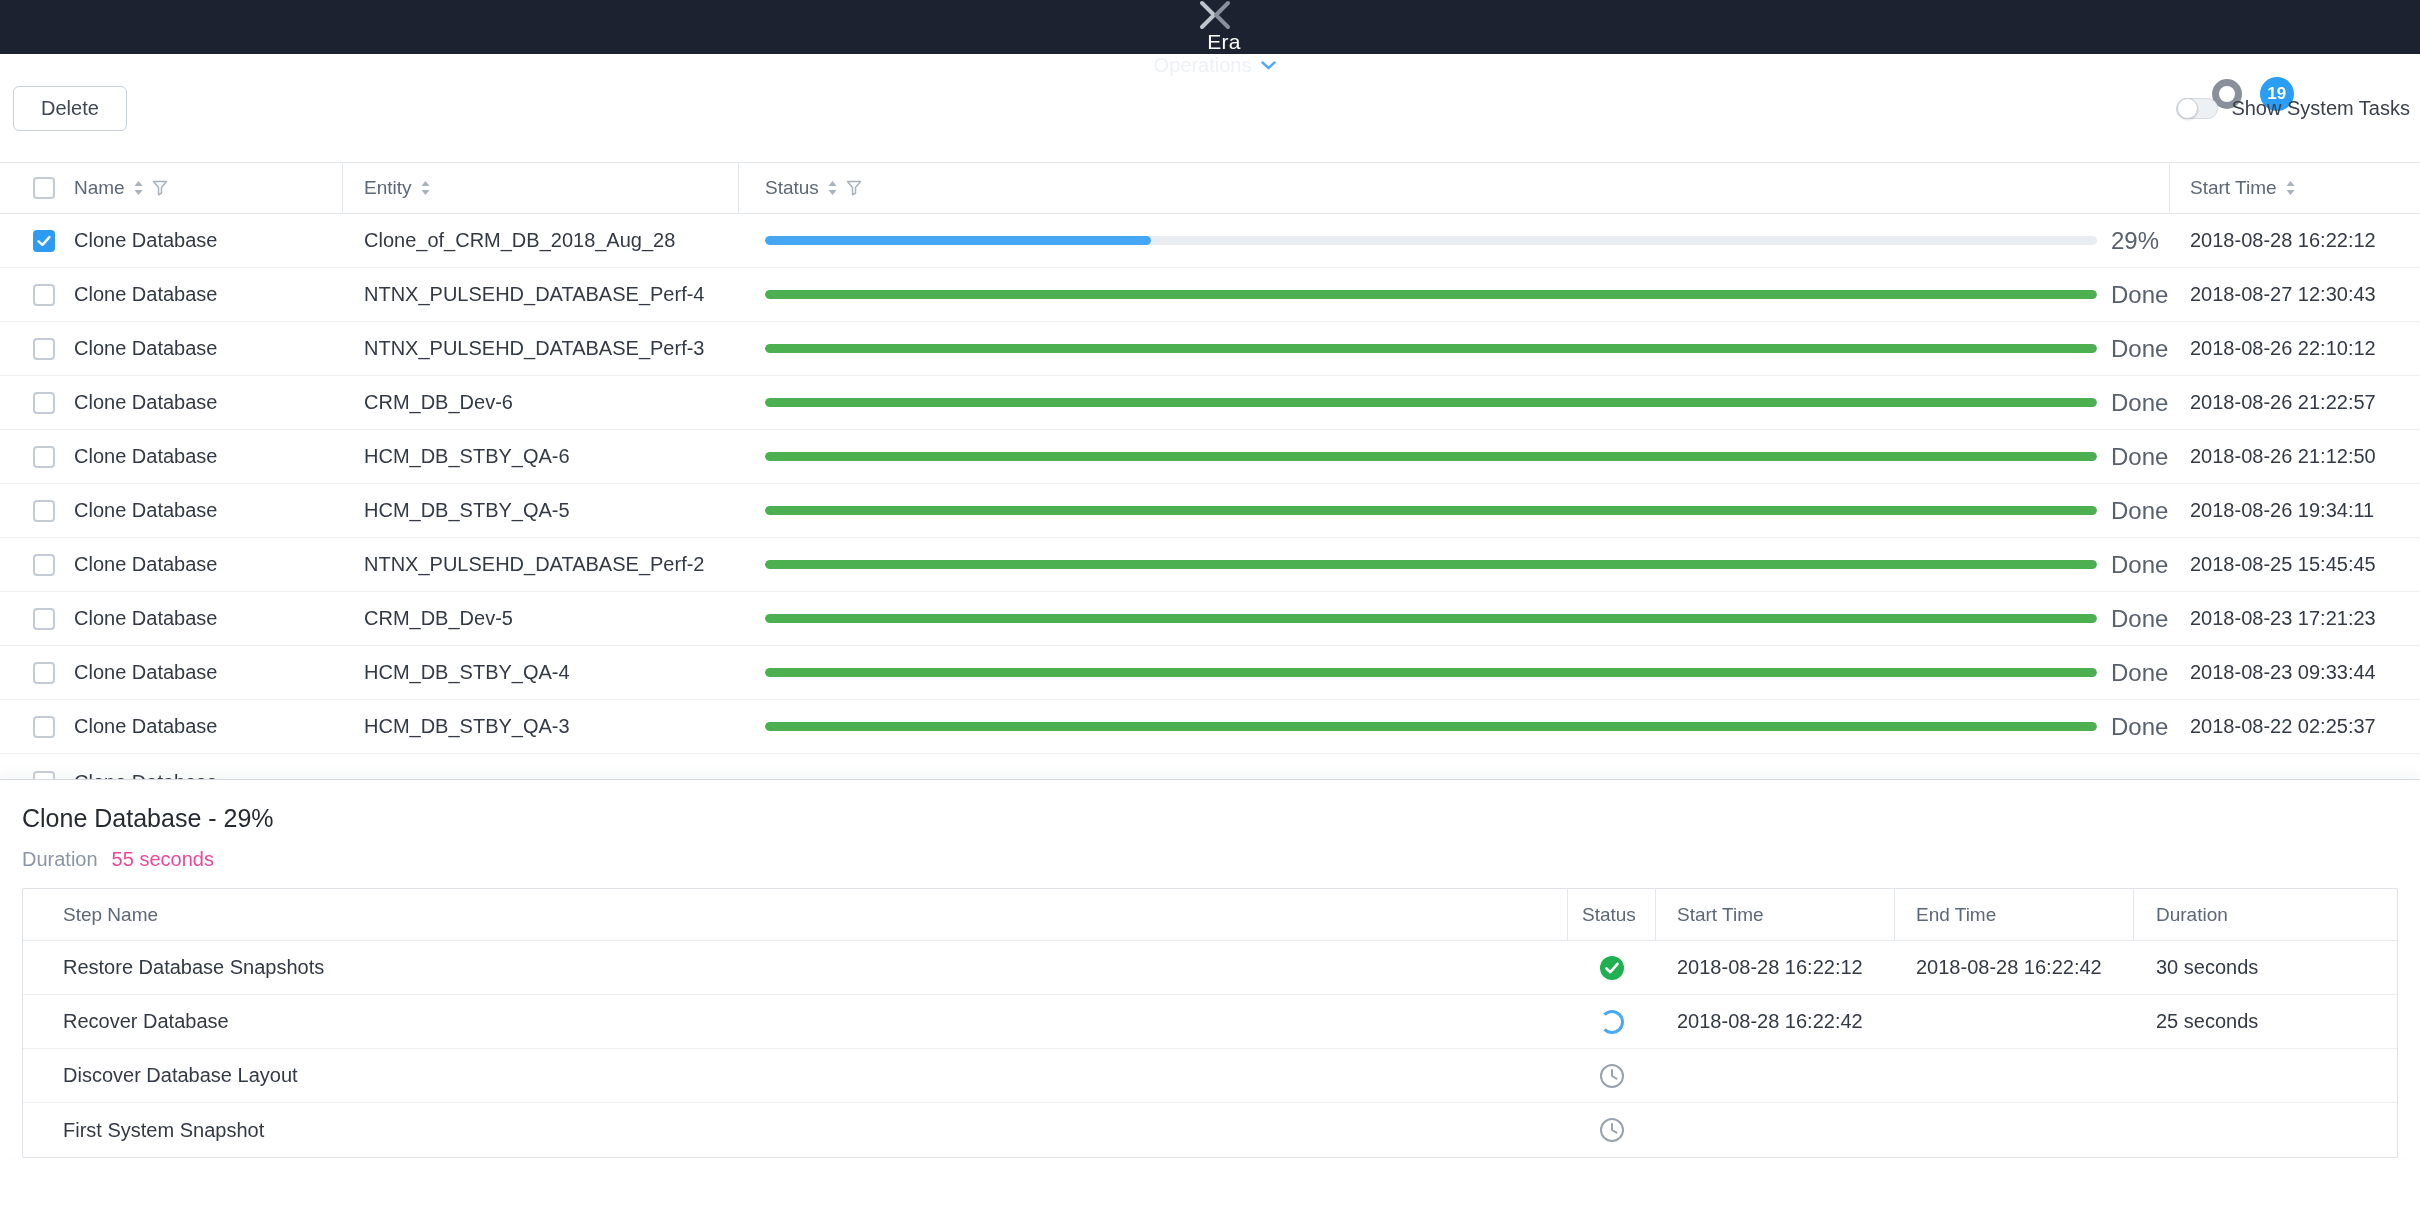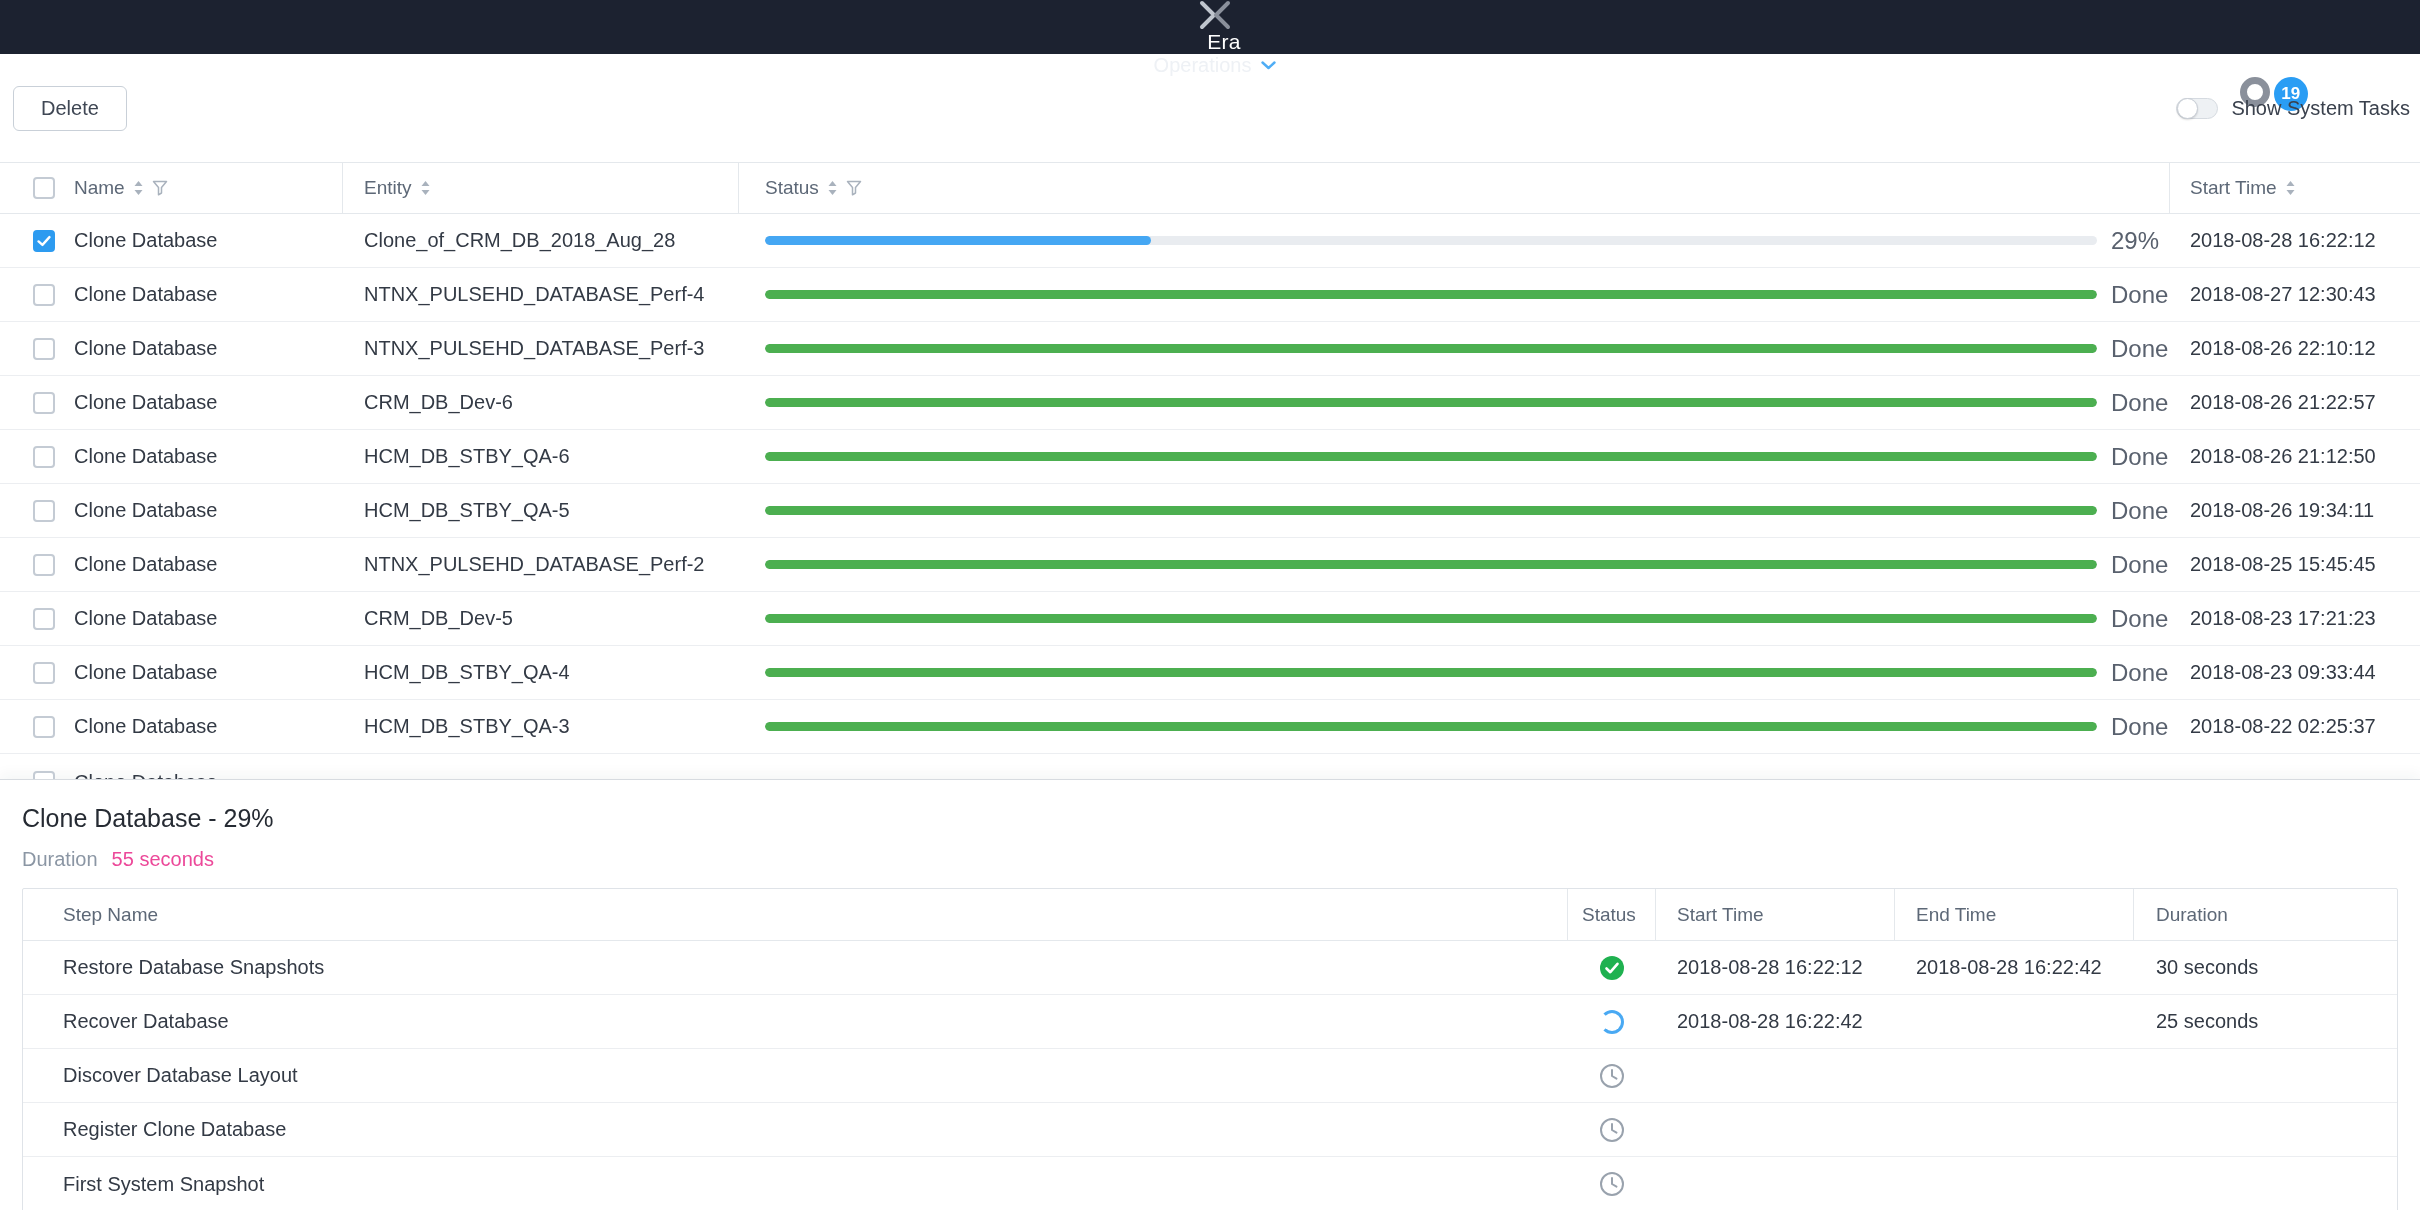--- a/index.html
+++ b/index.html
@@ -13,21 +13,21 @@
   
   .navbar {
     height:54px; background:#1c2230; display:flex; align-items:center;
     padding:0 16px 0 26px;
     flex-direction:column;
   }
   .logo { display:flex; align-items:center; }
   .brand { color:#ffffff; font-size:21px; font-weight:500; margin-left:18px; letter-spacing:.3px; }
   .nav-divider { width:1px; height:26px; background:#3b4253; margin:0 26px; }
   .nav-item { color:#eef1f5; font-size:20px; display:flex; align-items:center; gap:10px; cursor:pointer; }
-  .nav-right { margin-left:auto; display:flex; align-items:flex-start; gap:4px; padding-right:4px; }
+  .nav-right { margin-left:auto; display:flex; align-items:center; gap:18px; padding-right:4px; }
   .ring-icon { width:30px; height:30px; border-radius:50%; border:7px solid #8a909b; }
   .badge {
     min-width:34px; height:34px; border-radius:50%; background:#2a9df4; color:#fff;
     font-size:17px; font-weight:600; display:flex; align-items:center; justify-content:center;
   }
   .user { color:#ffffff; font-size:21px; font-weight:600; display:flex; align-items:center; gap:9px; cursor:pointer; }
 
   
   .toolbar { height:108px; display:flex; align-items:center; padding:0 10px 0 13px; background:#fff; }
   .btn {
@@ -460,40 +460,27 @@
       <svg class="icon-pending" width="26" height="26" viewBox="0 0 26 26">
         <circle cx="13" cy="13" r="11" fill="none" stroke="#99a2ad" stroke-width="2"></circle>
         <polyline points="13,7 13,13 17.5,15.6" fill="none" stroke="#99a2ad" stroke-width="2" stroke-linecap="round" stroke-linejoin="round"></polyline>
       </svg>
     </div>
     <div class="s-start"></div>
     <div class="s-end"></div>
     <div class="s-duration"></div>
   </div>
         <div class="step-row">
-    <div class="s-name">Register Clone Database</div>
+    <div class="s-name">First System Snapshot</div>
     <div class="s-status st-pending">
 
       <svg class="icon-pending" width="26" height="26" viewBox="0 0 26 26">
         <circle cx="13" cy="13" r="11" fill="none" stroke="#99a2ad" stroke-width="2"></circle>
         <polyline points="13,7 13,13 17.5,15.6" fill="none" stroke="#99a2ad" stroke-width="2" stroke-linecap="round" stroke-linejoin="round"></polyline>
       </svg>
     </div>
     <div class="s-start"></div>
     <div class="s-end"></div>
     <div class="s-duration"></div>
   </div>
-        <div class="step-row">
-    <div class="s-name">First System Snapshot</div>
-    <div class="s-status st-pending">
-
-      <svg class="icon-pending" width="26" height="26" viewBox="0 0 26 26">
-        <circle cx="13" cy="13" r="11" fill="none" stroke="#99a2ad" stroke-width="2"></circle>
-        <polyline points="13,7 13,13 17.5,15.6" fill="none" stroke="#99a2ad" stroke-width="2" stroke-linecap="round" stroke-linejoin="round"></polyline>
-      </svg>
-    </div>
-    <div class="s-start"></div>
-    <div class="s-end"></div>
-    <div class="s-duration"></div>
-  </div>
       </div>
   </div>
 </div>
 
 </body></html>

